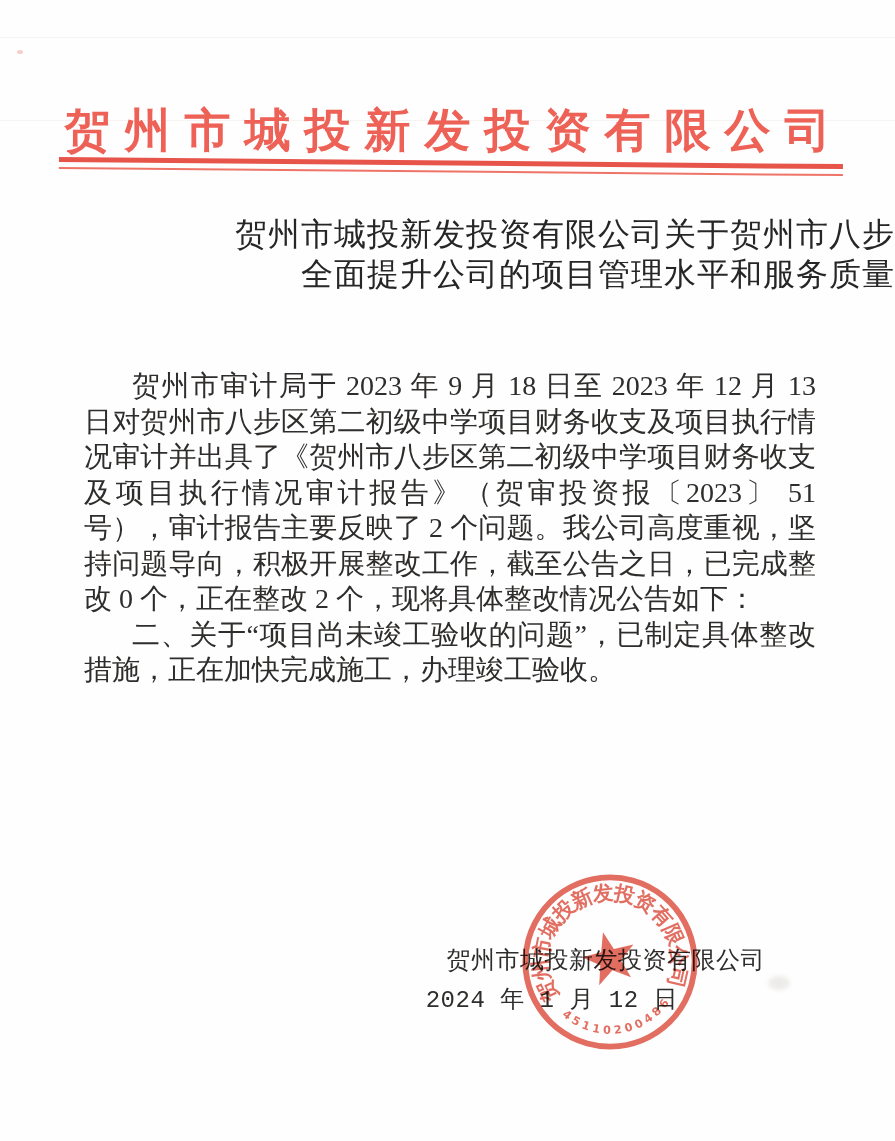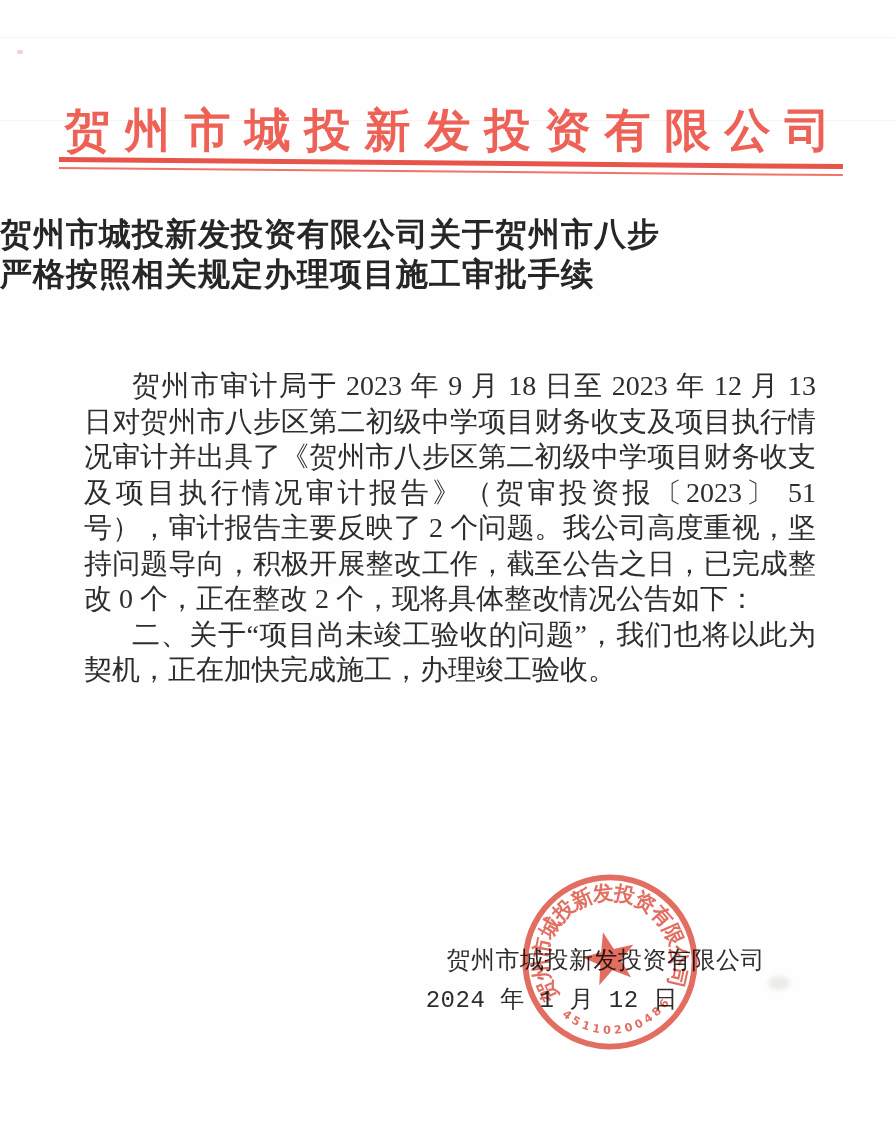--- a/index.html
+++ b/index.html
@@ -27,22 +27,22 @@
   .divider {
     position:absolute; top:157px; left:59px; width:784px;
     transform:rotate(0.52deg); transform-origin:left top;
   }
   .divider-thick { height:5px; background:var(--rule-red); }
   .divider-thin  { height:2px; margin-top:5px; background:var(--rule-red-light); }
 
   
   .doc-title {
     position:absolute; top:214px; left:0; right:0;
-    text-align:left;
-    font-size:32px; font-weight:bold; line-height:40px;
+    text-align:right;
+    font-size:32px; font-weight:normal; line-height:40px;
     letter-spacing:1px;
     color:var(--title-black);
   }
 
   
   .body-text {
     position:absolute; top:368px; left:84px; width:732px;
     font-size:28px; line-height:35.5px;
     color:var(--body-black);
     text-align:justify;
@@ -105,26 +105,26 @@
 
   <div class="letterhead-name">贺州市城投新发投资有限公司</div>
 
   <div class="divider">
     <div class="divider-thick"></div>
     <div class="divider-thin"></div>
   </div>
 
   <div class="doc-title">
     <div>贺州市城投新发投资有限公司关于贺州市八步</div>
-    <div>严格按照相关规定办理项目施工审批手续</div>
+    <div>全面提升公司的项目管理水平和服务质量</div>
   </div>
 
   <div class="body-text">
     <p>贺州市审计局于 2023 年 9 月 18 日至 2023 年 12 月 13 日对贺州市八步区第二初级中学项目财务收支及项目执行情况审计并出具了《贺州市八步区第二初级中学项目财务收支及项目执行情况审计报告》（贺审投资报〔2023〕 51 号），审计报告主要反映了 2 个问题。我公司高度重视，坚持问题导向，积极开展整改工作，截至公告之日，已完成整改 0 个，正在整改 2 个，现将具体整改情况公告如下：</p>
-    <p>二、关于“项目尚未竣工验收的问题”，我们也将以此为契机，正在加快完成施工，办理竣工验收。</p>
+    <p>二、关于“项目尚未竣工验收的问题”，已制定具体整改措施，正在加快完成施工，办理竣工验收。</p>
   </div>
 
   <div class="sig-company">贺州市城投新发投资有限公司</div>
 
   <div class="sig-date">2024 年 1 月 12 日</div>
 
   <div class="smudge"></div>
 
   <div class="seal">
     <svg viewBox="0 0 200 200">

